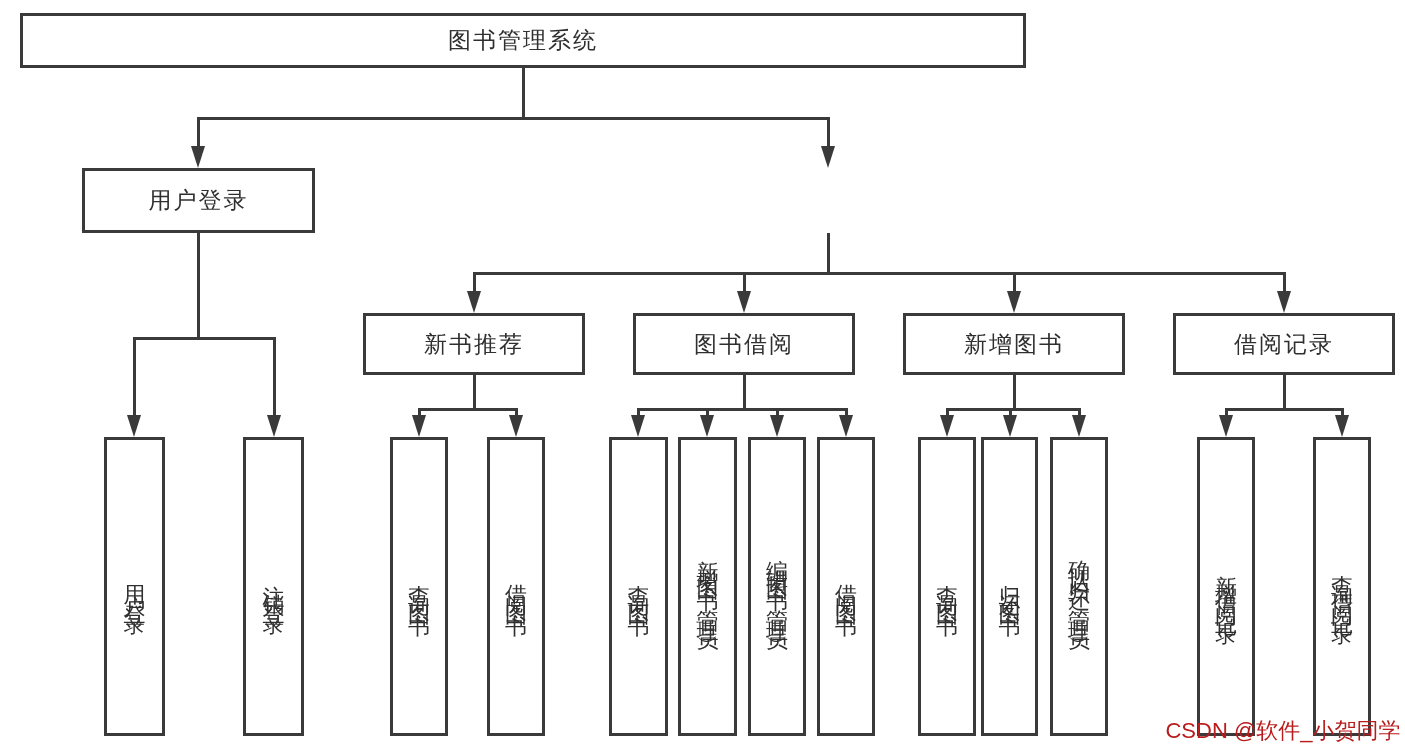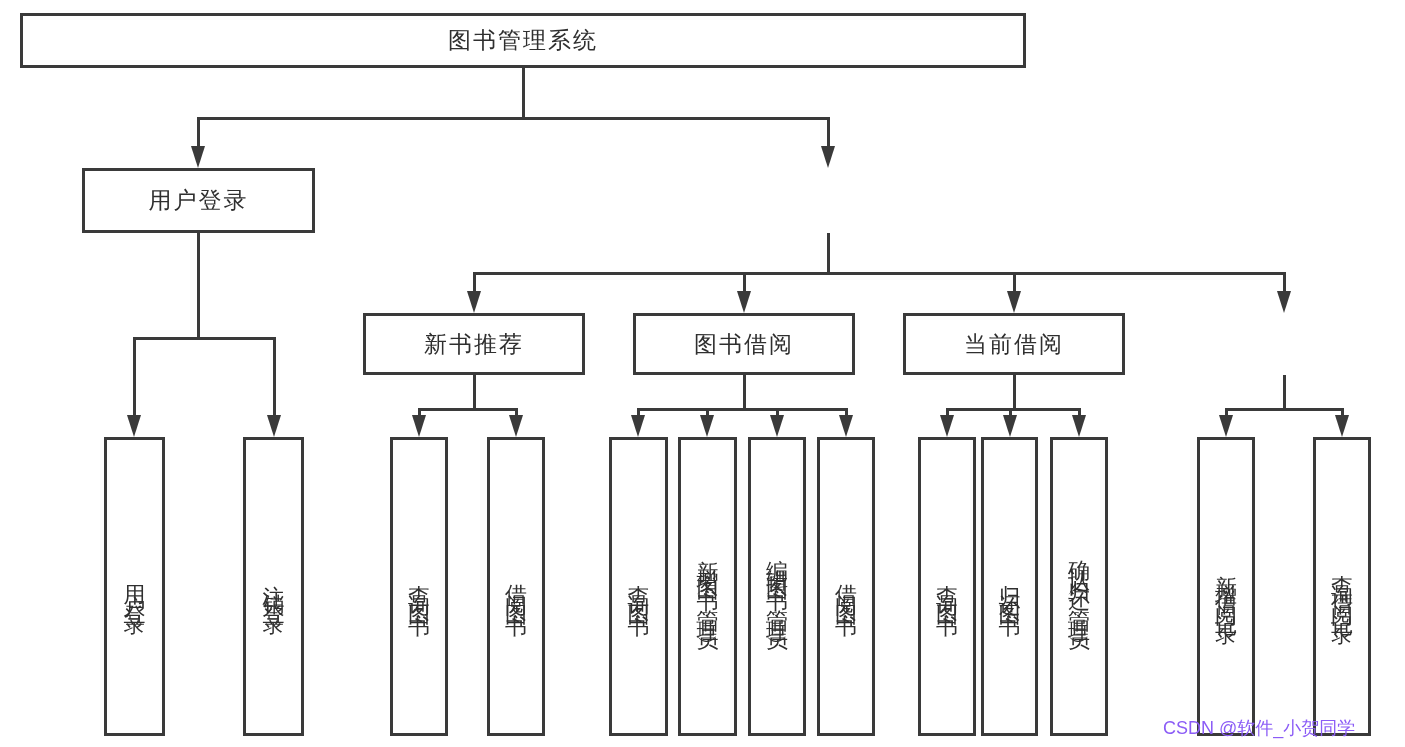--- a/index.html
+++ b/index.html
@@ -16,22 +16,22 @@
     writing-mode:vertical-rl;text-orientation:mixed;
     font-size:22px;letter-spacing:10px;line-height:1;white-space:nowrap;
   }
   .vline{position:absolute;width:3px;background:#3a3a3a;}
   .hline{position:absolute;height:3px;background:#3a3a3a;}
   .ah{
     position:absolute;width:0;height:0;
     border-left:7px solid transparent;border-right:7px solid transparent;
     border-top:22px solid #3a3a3a;
   }
-  .watermark{position:absolute;left:1163px;top:716px;width:240px;text-align:left;
-    color:#8b5cf6;font-size:18px;white-space:nowrap;}
+  .watermark{position:absolute;left:1163px;top:716px;width:240px;text-align:center;
+    color:#b91c1c;font-size:22px;white-space:nowrap;}
 </style>
 </head>
 <body>
 
 <div class="canvas">
 
   <div class="vline" style="left:521.5px;top:68px;height:49px"></div>
   <div class="vline" style="left:196.5px;top:233px;height:104px"></div>
   <div class="vline" style="left:826.5px;top:233px;height:39px"></div>
   <div class="vline" style="left:472.5px;top:375px;height:33px"></div>
@@ -100,21 +100,24 @@
     <span>用户登录</span>
   </div>
 
   <div class="box h" style="left:633px;top:313px;width:222px;height:62px">
     <span>图书借阅</span>
   </div>
   <div class="box h" style="left:363px;top:313px;width:222px;height:62px">
     <span>新书推荐</span>
   </div>
   <div class="box h" style="left:903px;top:313px;width:222px;height:62px">
-    <span>当前借阅</span>
+    <span>新增图书</span>
+  </div>
+  <div class="box h" style="left:1173px;top:313px;width:222px;height:62px">
+    <span>借阅记录</span>
   </div>
 
   <div class="box v" style="left:104px;top:437px;width:61px;height:299px">
     <span>用户登录</span>
   </div>
   <div class="box v" style="left:243px;top:437px;width:61px;height:299px">
     <span>注销登录</span>
   </div>
 
   <div class="box v" style="left:390px;top:437px;width:58px;height:299px">

